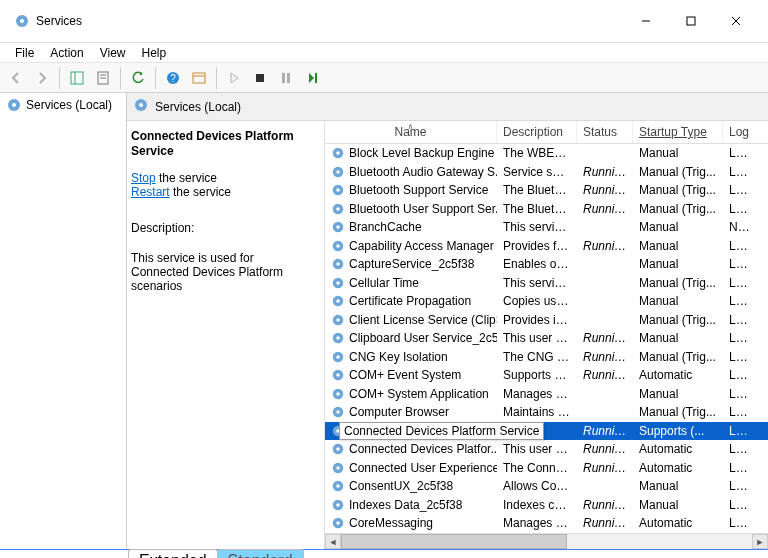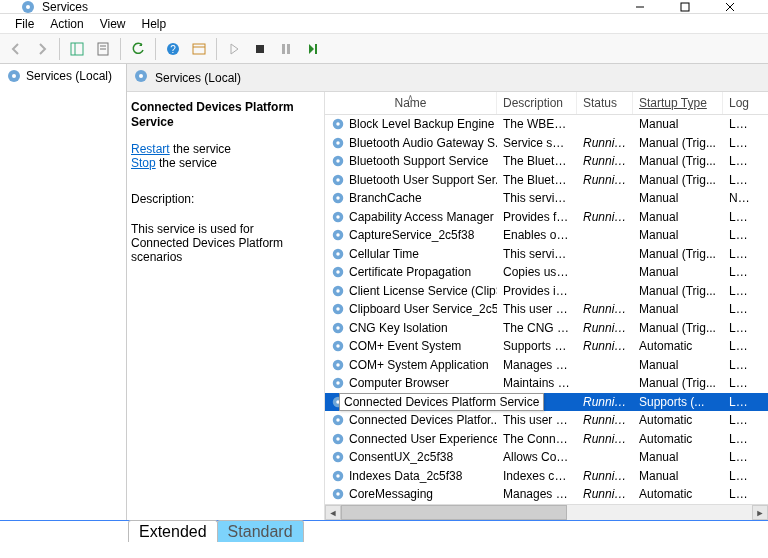--- a/index.html
+++ b/index.html
@@ -6,23 +6,23 @@
   html, body {
     margin: 0; padding: 0;
     font-family: "Segoe UI", Tahoma, sans-serif;
     font-size: 12px;
     color: #000;
     background: #fff;
     width: 768px; height: 558px;
     overflow: hidden;
   }
   .titlebar {
-    height: 14px;
+    height: 43px;
     display: flex; align-items: center;
-    padding: 0 16px;
+    padding: 0 10px;
     border-bottom: 1px solid #ddd;
   }
   .titlebar .app-icon { width: 16px; height:16px; margin:0 6px 0 4px; }
   .titlebar .title { flex: 0 0 auto; font-size: 12px; }
   .titlebar .spacer { flex: 1; }
   .winbtn { width:45px; height:29px; display:flex; align-items:center; justify-content:center; }
   .winbtn svg { width:10px; height:10px; }
   .menubar {
     height: 20px; display:flex; align-items:center; gap:2px;
     padding: 0 8px;
@@ -285,24 +285,24 @@
       </span>
       <span>Services (Local)</span>
     </div>
 
     <div class="detail-body">
 
       <div class="info-pane">
         <div class="svc-title">Connected Devices Platform Service</div>
         <div class="actions">
           <div>
-            <a>Restart</a><span> the service</span>
+            <a>Stop</a><span> the service</span>
           </div>
           <div>
-            <a>Stop</a><span> the service</span>
+            <a>Restart</a><span> the service</span>
           </div>
         </div>
         <div class="desc-label">Description:</div>
         <div>This service is used for Connected Devices Platform scenarios</div>
       </div>
 
       <div class="list-pane">
         <div class="list-header">
           <div class="colh name">
             <span class="sort-caret">∧</span>

